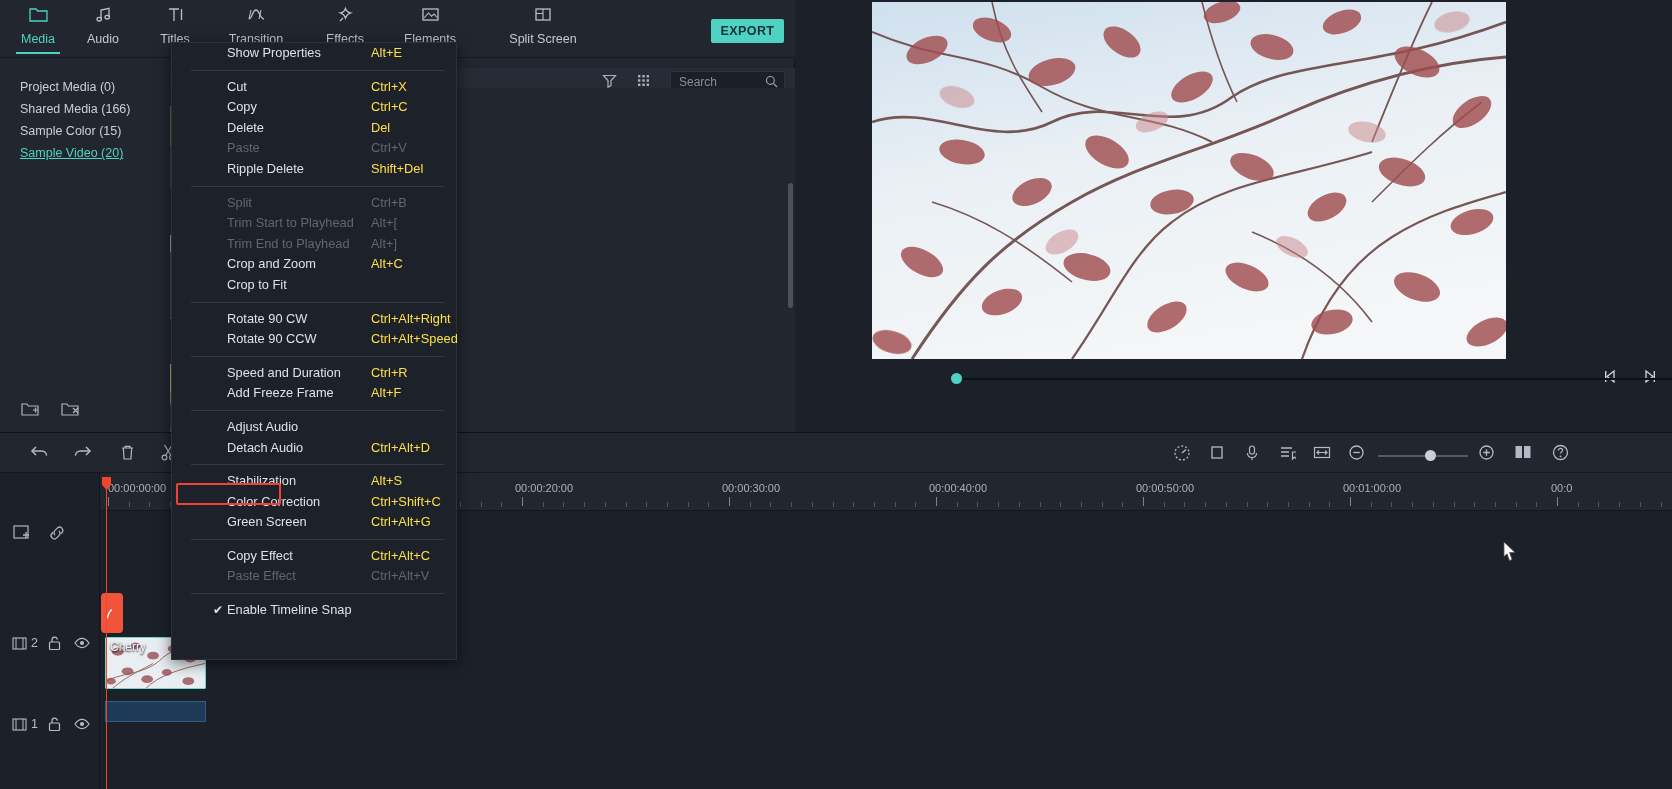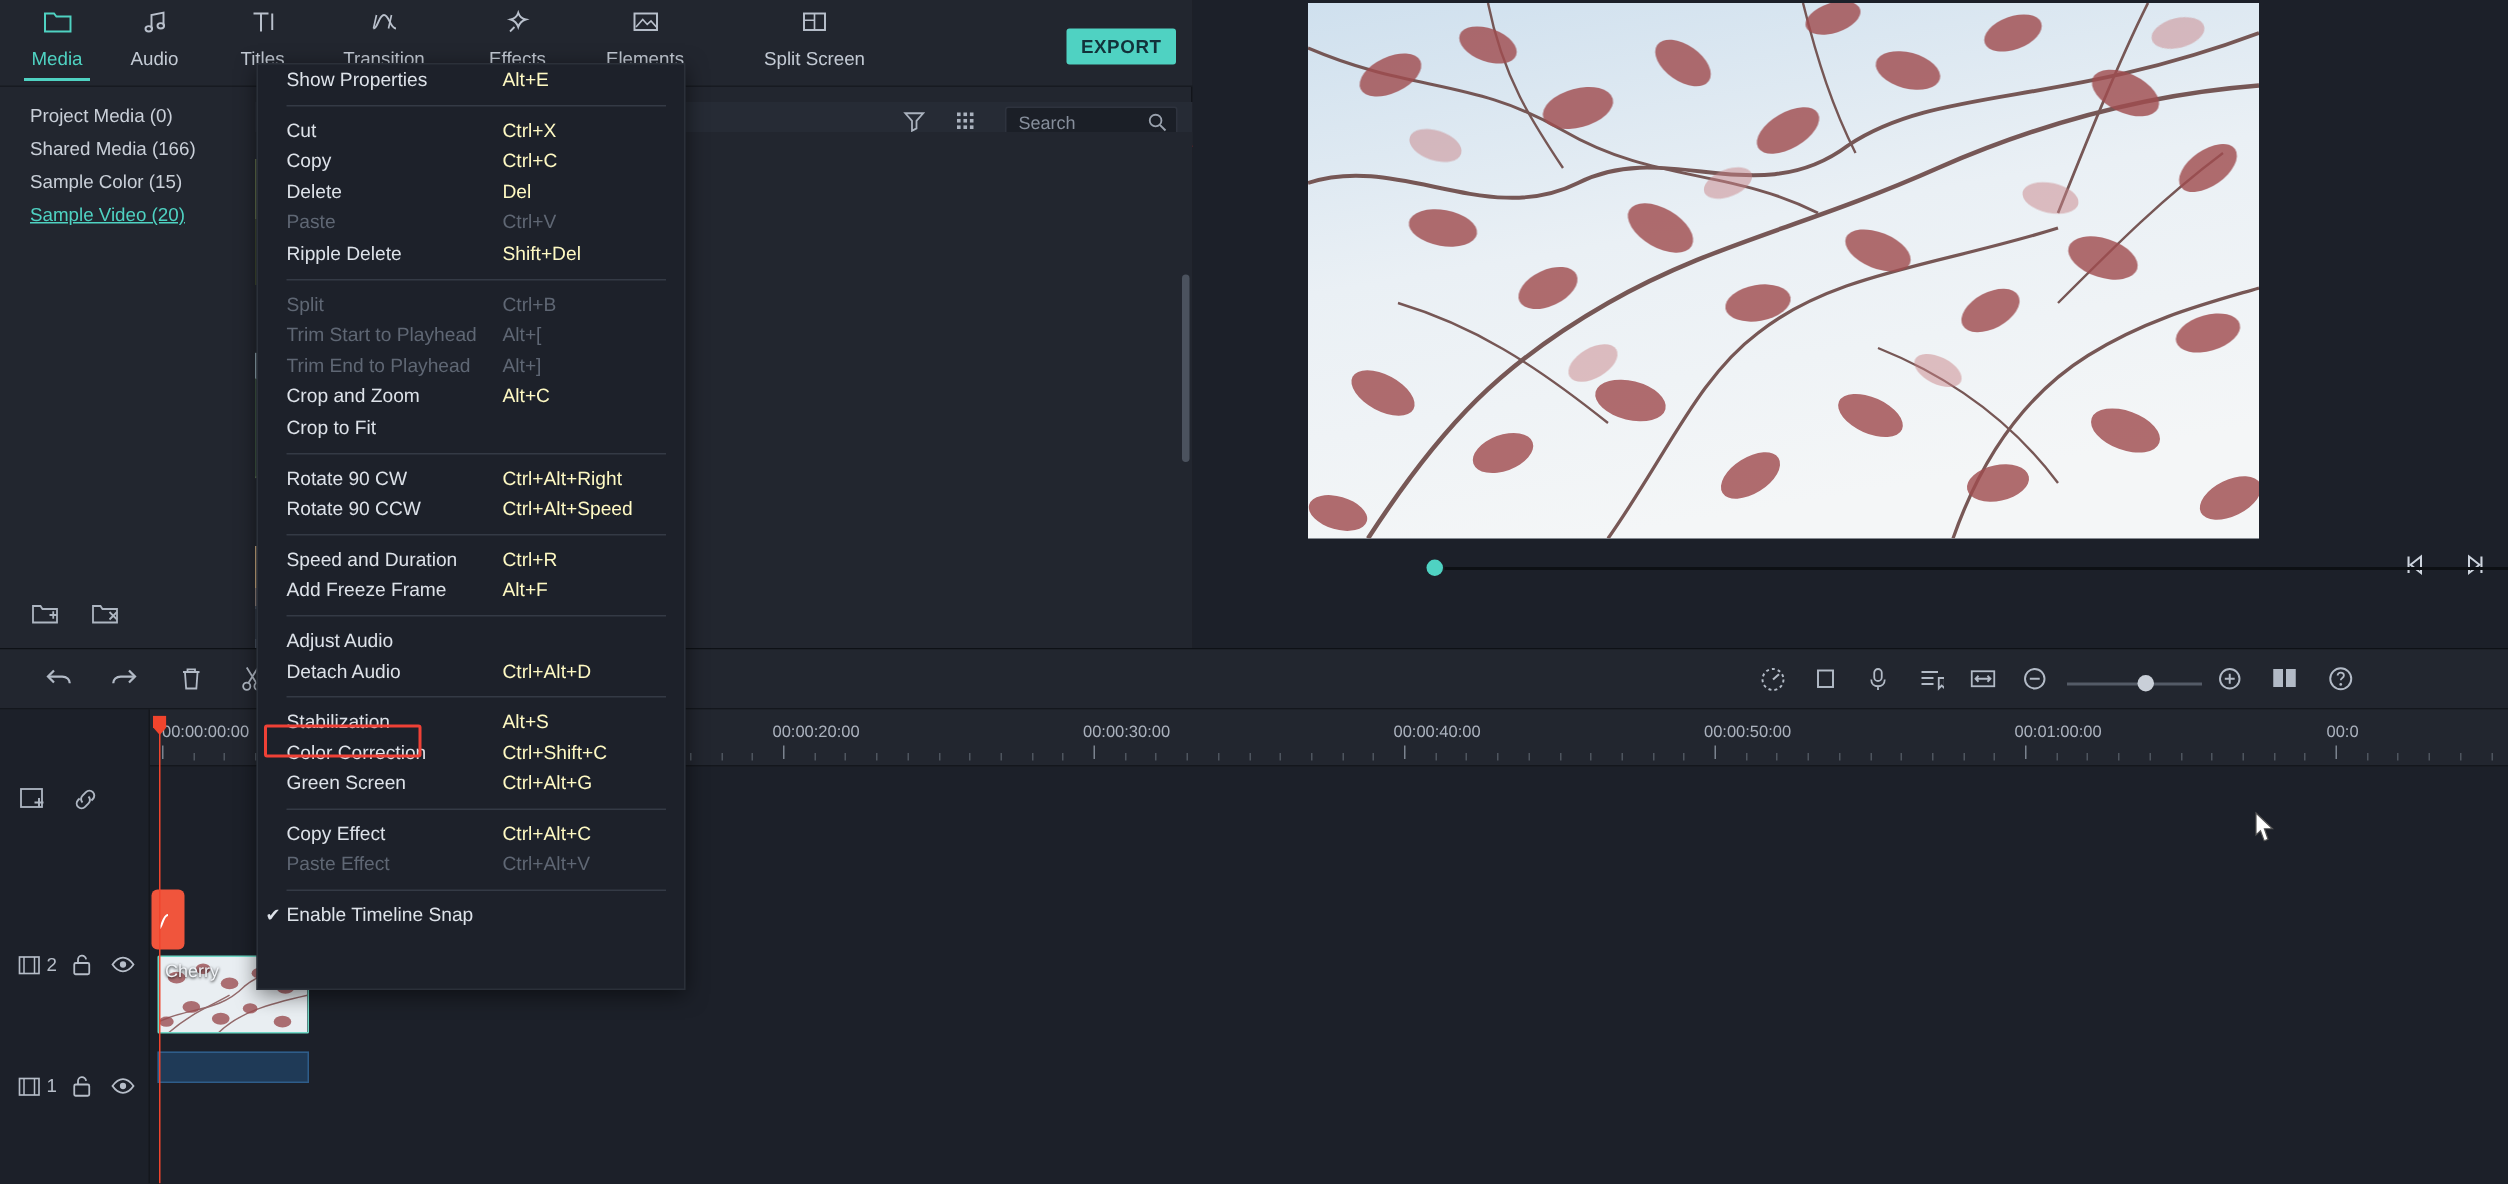--- a/index.html
+++ b/index.html
@@ -151,23 +151,24 @@
   .ctx {
     position: absolute; left: 171px; top: 42px; width: 286px; height: 618px;
     background: #1d212a; border: 1px solid #2b3futures;
     border: 1px solid #2b3039;
     box-shadow: 0 3px 14px rgba(0,0,0,.55); z-index: 50;
   }
   .ctx-item {
     position: relative; height: 20.6px; line-height: 20.6px;
     font-size: 12.8px; color: #dde2e9; padding-left: 19px; cursor: default;
     white-space: nowrap;
+    margin-left: 36px;
   }
   .ctx-item .sc {
-    position: absolute; left: 163px; top: 0; font-size: 12.8px; color: #fef9c3;
+    position: absolute; left: 163px; top: 0; font-size: 12.8px; color: #fde047;
   }
   .ctx-item.dis { color: #5f6774; }
   .ctx-item.dis .sc { color: #5f6774; }
   .ctx-item .chk { position:absolute; left: 5px; top:0; color:#dde2e9; font-size: 12px;}
   .ctx-div { height: 1px; background: #343a45; margin: 6px 12px 6px 19px; }
   .ctx-hl {
     position: absolute; left: 176px; top: 483px; width: 105px; height: 22px;
     border: 2px solid #ef4136; border-radius: 2px; z-index: 60; pointer-events: none;
   }
 
@@ -244,21 +245,21 @@
               <path d="M9 3v11M2 7.5h7" stroke="#b9c0cc" stroke-width="1.1"></path>
             </svg>
         </span>
         <span class="tlabel">Split Screen</span>
       </div>
     </div>
 
     <div class="export-btn">EXPORT</div>
 
     <div class="media-nav">
-      <div class="mi" style="margin-top:8px">Project Media (0)</div>
+      <div class="mi" style="margin-top:18px">Project Media (0)</div>
       <div class="mi">Shared Media (166)</div>
       <div class="mi">Sample Color (15)</div>
       <div class="mi sel">Sample Video (20)</div>
     </div>
 
     <div class="media-toolbar">
       <span class="mt-icon" style="left:432px">
         <svg width="15" height="15" viewBox="0 0 15 15">
             <path d="M1.5 2.5h12L9 7.6v5l-3 1.6V7.6z" fill="none" stroke="#aab2be" stroke-width="1.2"></path>
           </svg>

